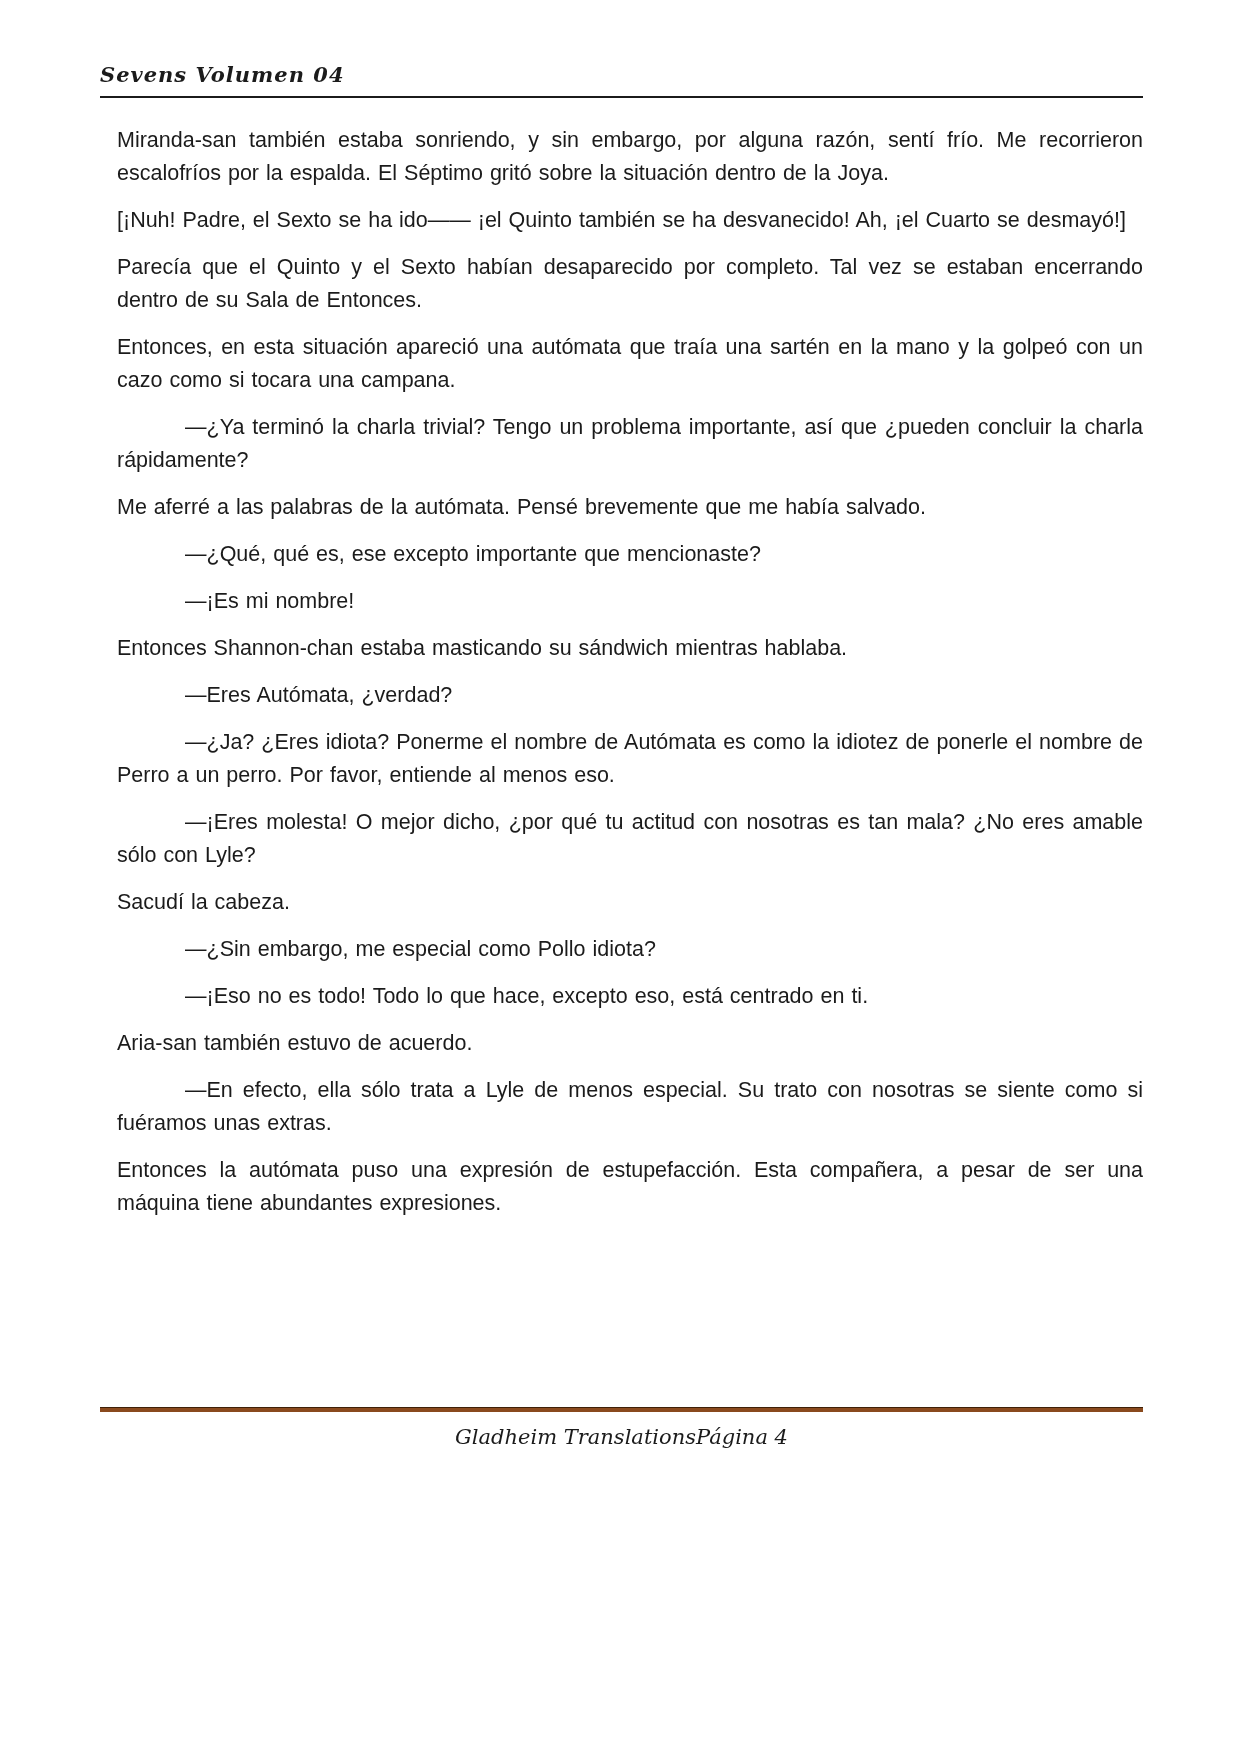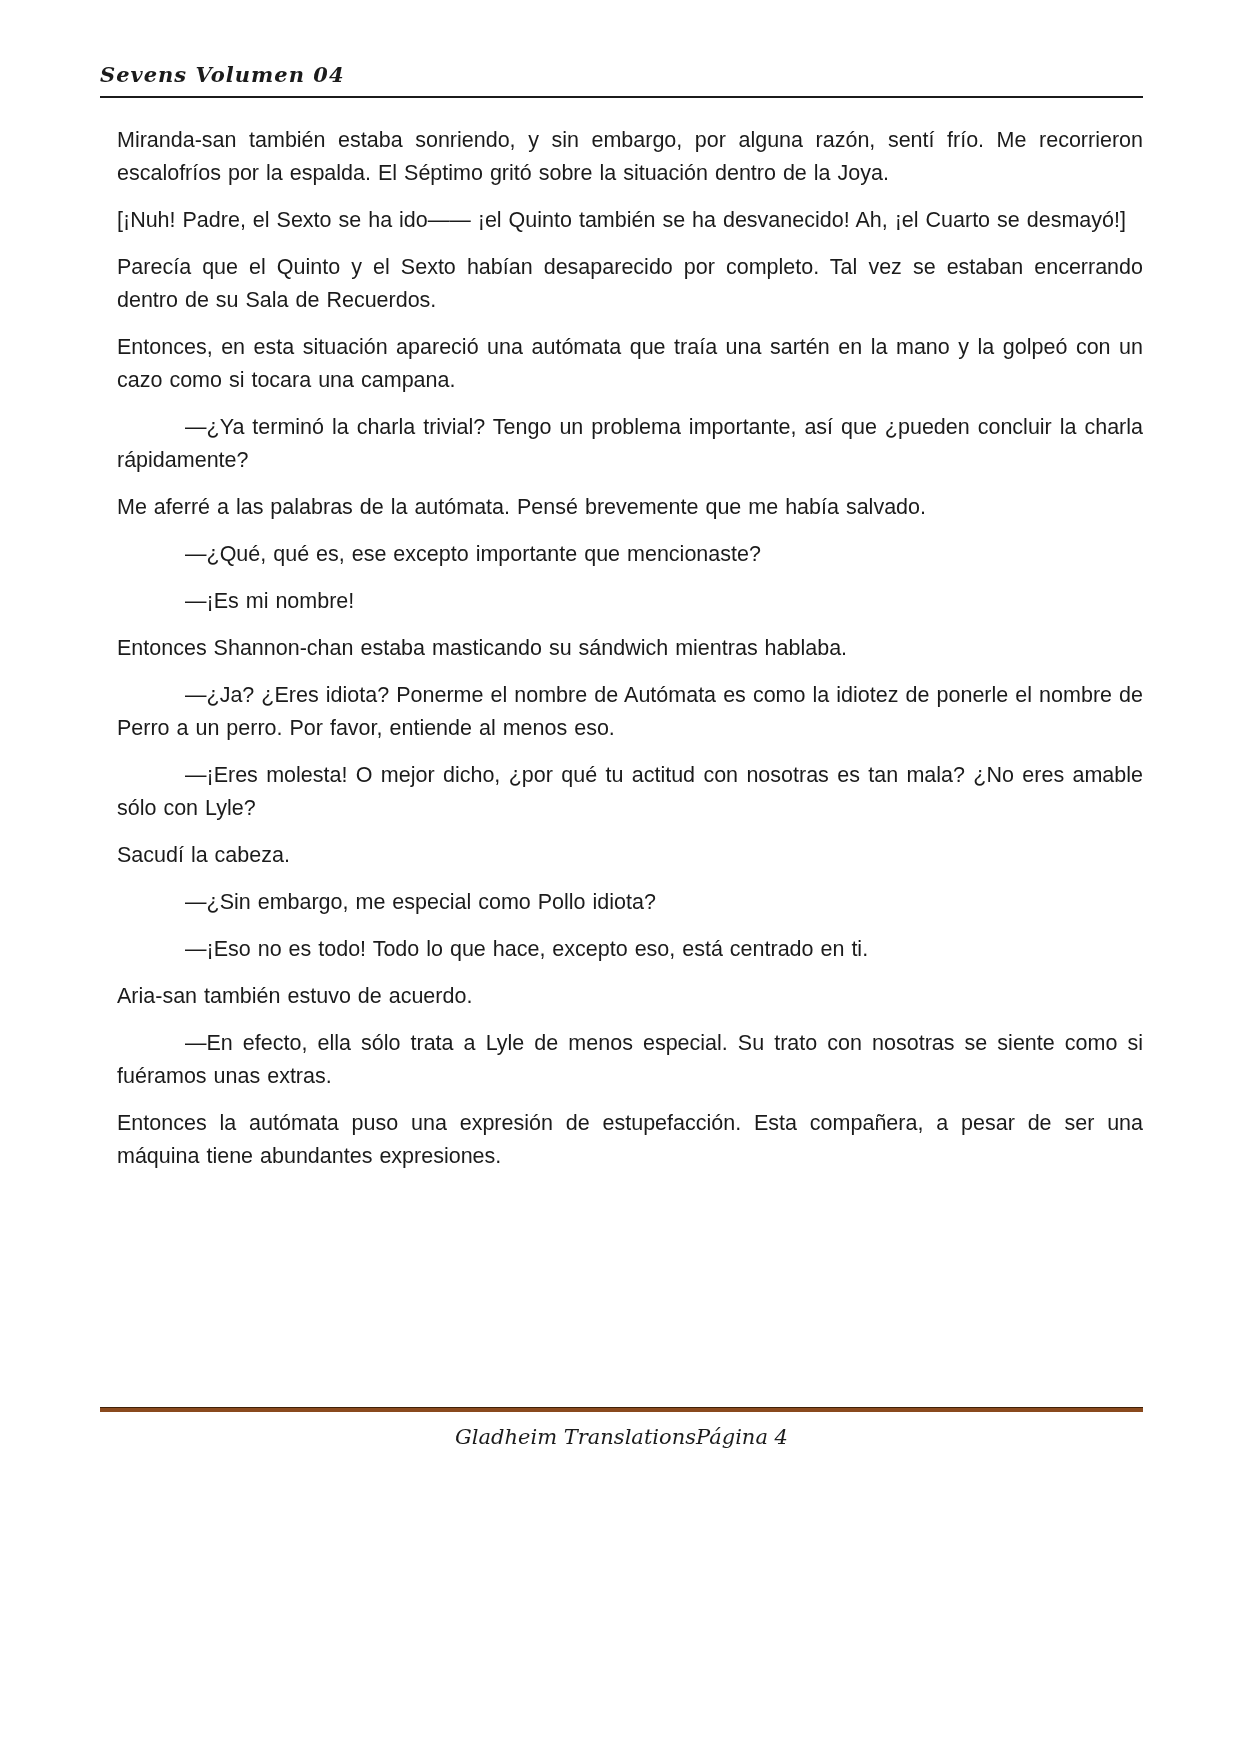--- a/index.html
+++ b/index.html
@@ -77,27 +77,28 @@
 
 <div class="page">
 
   <div class="header">
     <span class="header-title">Sevens Volumen 04</span>
   </div>
 
   <div class="body-text">
       <p class="para">Miranda-san también estaba sonriendo, y sin embargo, por alguna razón, sentí frío. Me recorrieron escalofríos por la espalda. El Séptimo gritó sobre la situación dentro de la Joya.</p>
       <p class="para">[¡Nuh! Padre, el Sexto se ha ido—— ¡el Quinto también se ha desvanecido! Ah, ¡el Cuarto se desmayó!]</p>
-      <p class="para">Parecía que el Quinto y el Sexto habían desaparecido por completo. Tal vez se estaban encerrando dentro de su Sala de Recuerdos.</p>
+      <p class="para">Parecía que el Quinto y el Sexto habían desaparecido por completo. Tal vez se estaban encerrando dentro de su Sala de Entonces.</p>
       <p class="para">Entonces, en esta situación apareció una autómata que traía una sartén en la mano y la golpeó con un cazo como si tocara una campana.</p>
       <p class="para indent">—¿Ya terminó la charla trivial? Tengo un problema importante, así que ¿pueden concluir la charla rápidamente?</p>
       <p class="para">Me aferré a las palabras de la autómata. Pensé brevemente que me había salvado.</p>
       <p class="para indent">—¿Qué, qué es, ese excepto importante que mencionaste?</p>
       <p class="para indent">—¡Es mi nombre!</p>
       <p class="para">Entonces Shannon-chan estaba masticando su sándwich mientras hablaba.</p>
+      <p class="para indent">—Eres Autómata, ¿verdad?</p>
       <p class="para indent">—¿Ja? ¿Eres idiota? Ponerme el nombre de Autómata es como la idiotez de ponerle el nombre de Perro a un perro. Por favor, entiende al menos eso.</p>
       <p class="para indent">—¡Eres molesta! O mejor dicho, ¿por qué tu actitud con nosotras es tan mala? ¿No eres amable sólo con Lyle?</p>
       <p class="para">Sacudí la cabeza.</p>
       <p class="para indent">—¿Sin embargo, me especial como Pollo idiota?</p>
       <p class="para indent">—¡Eso no es todo! Todo lo que hace, excepto eso, está centrado en ti.</p>
       <p class="para">Aria-san también estuvo de acuerdo.</p>
       <p class="para indent">—En efecto, ella sólo trata a Lyle de menos especial. Su trato con nosotras se siente como si fuéramos unas extras.</p>
       <p class="para">Entonces la autómata puso una expresión de estupefacción. Esta compañera, a pesar de ser una máquina tiene abundantes expresiones.</p>
     </div>
 

